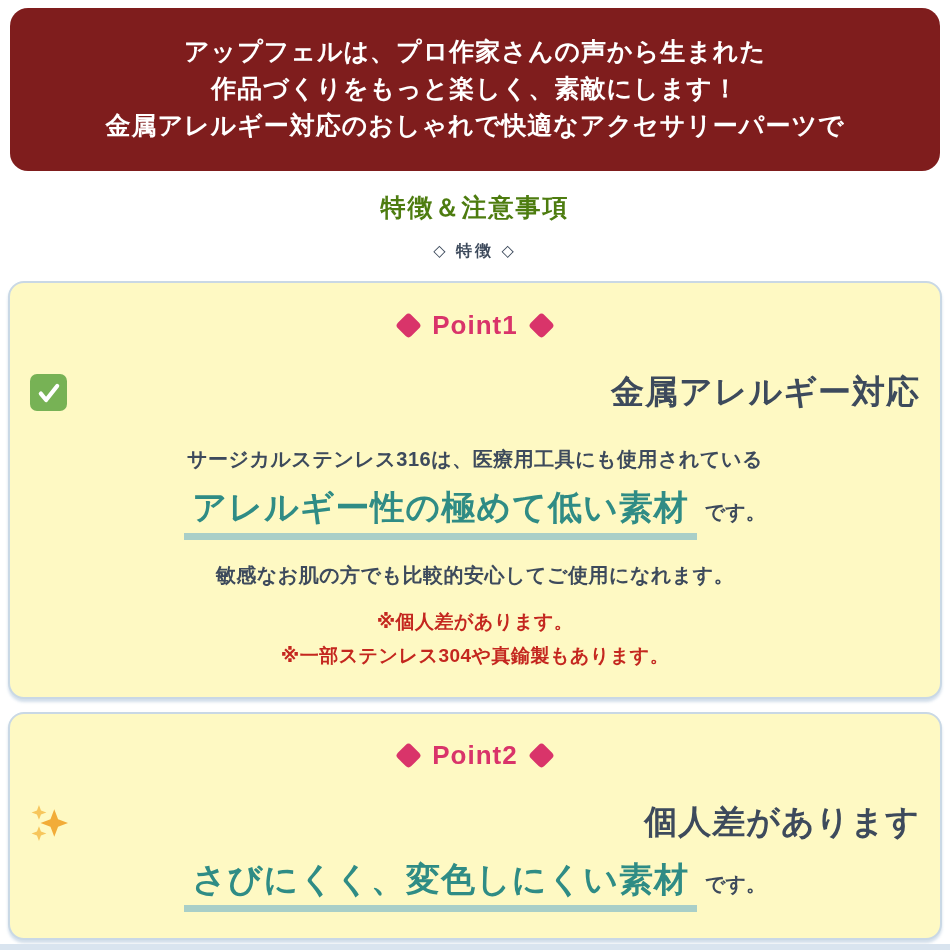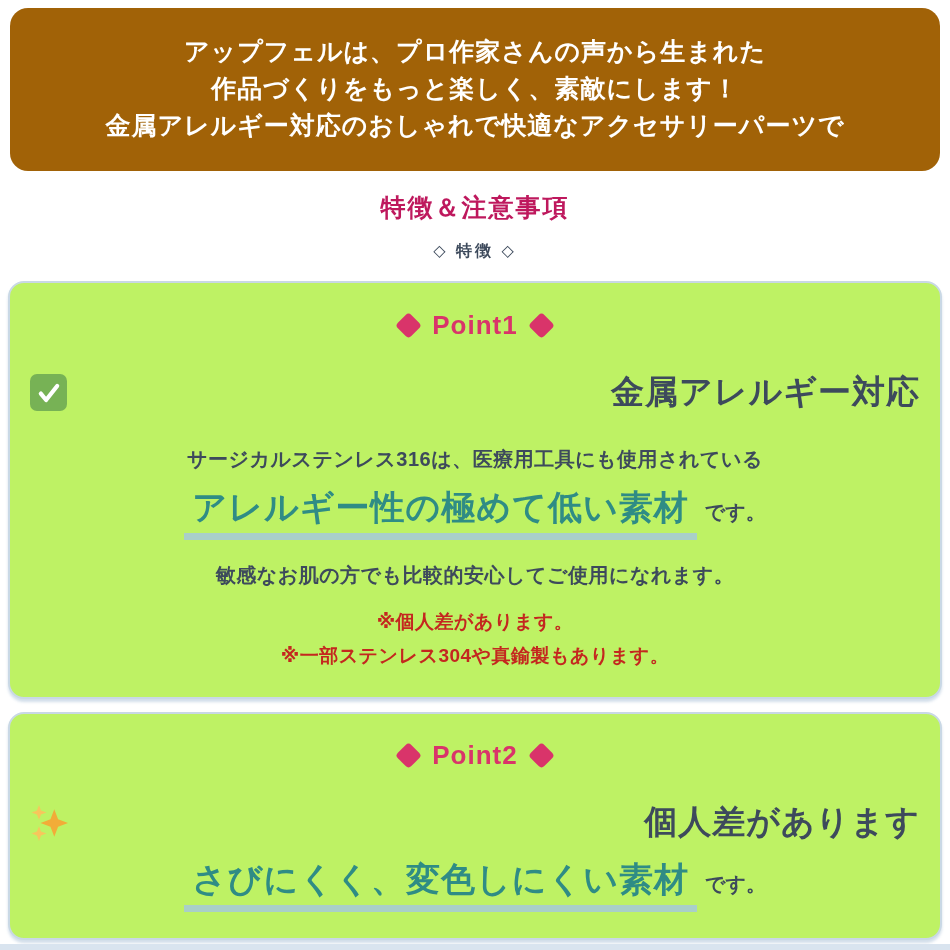--- a/index.html
+++ b/index.html
@@ -6,50 +6,50 @@
   html, body {
     width: 950px; height: 950px;
     background: #ffffff;
     font-family: "Liberation Sans", "DejaVu Sans", sans-serif;
     font-weight: bold;
     overflow: hidden;
   }
   
   .banner {
     margin: 8px 10px 0;
-    background: #a16207;
+    background: #7f1d1d;
     border-radius: 18px;
     padding: 25px 10px 27px;
     text-align: center;
   }
   .banner p {
     color: #ffffff;
     font-size: 25px;
     line-height: 37px;
     letter-spacing: 1px;
   }
   
   .section-title {
     margin-top: 20px;
     text-align: center;
-    color: #be185d;
+    color: #4d7c0f;
     font-size: 25px;
     letter-spacing: 2px;
   }
   .section-subtitle {
     margin-top: 17px;
     text-align: center;
     color: #3d4a5c;
     font-size: 16px;
     letter-spacing: 3px;
   }
   
   .card {
     margin: 0 8px;
-    background: #bef264;
+    background: #fef9c3;
     border: 2px solid #c9d8e5;
     border-radius: 16px;
     box-shadow: 0 3px 3px rgba(186, 205, 223, 0.65);
     text-align: center;
   }
   .card.first  { margin-top: 19px; padding: 27px 20px 28px; }
   .card.second { margin-top: 13px; padding: 26px 20px 26px; }
 
   .point-label {
     color: #d9346a;

